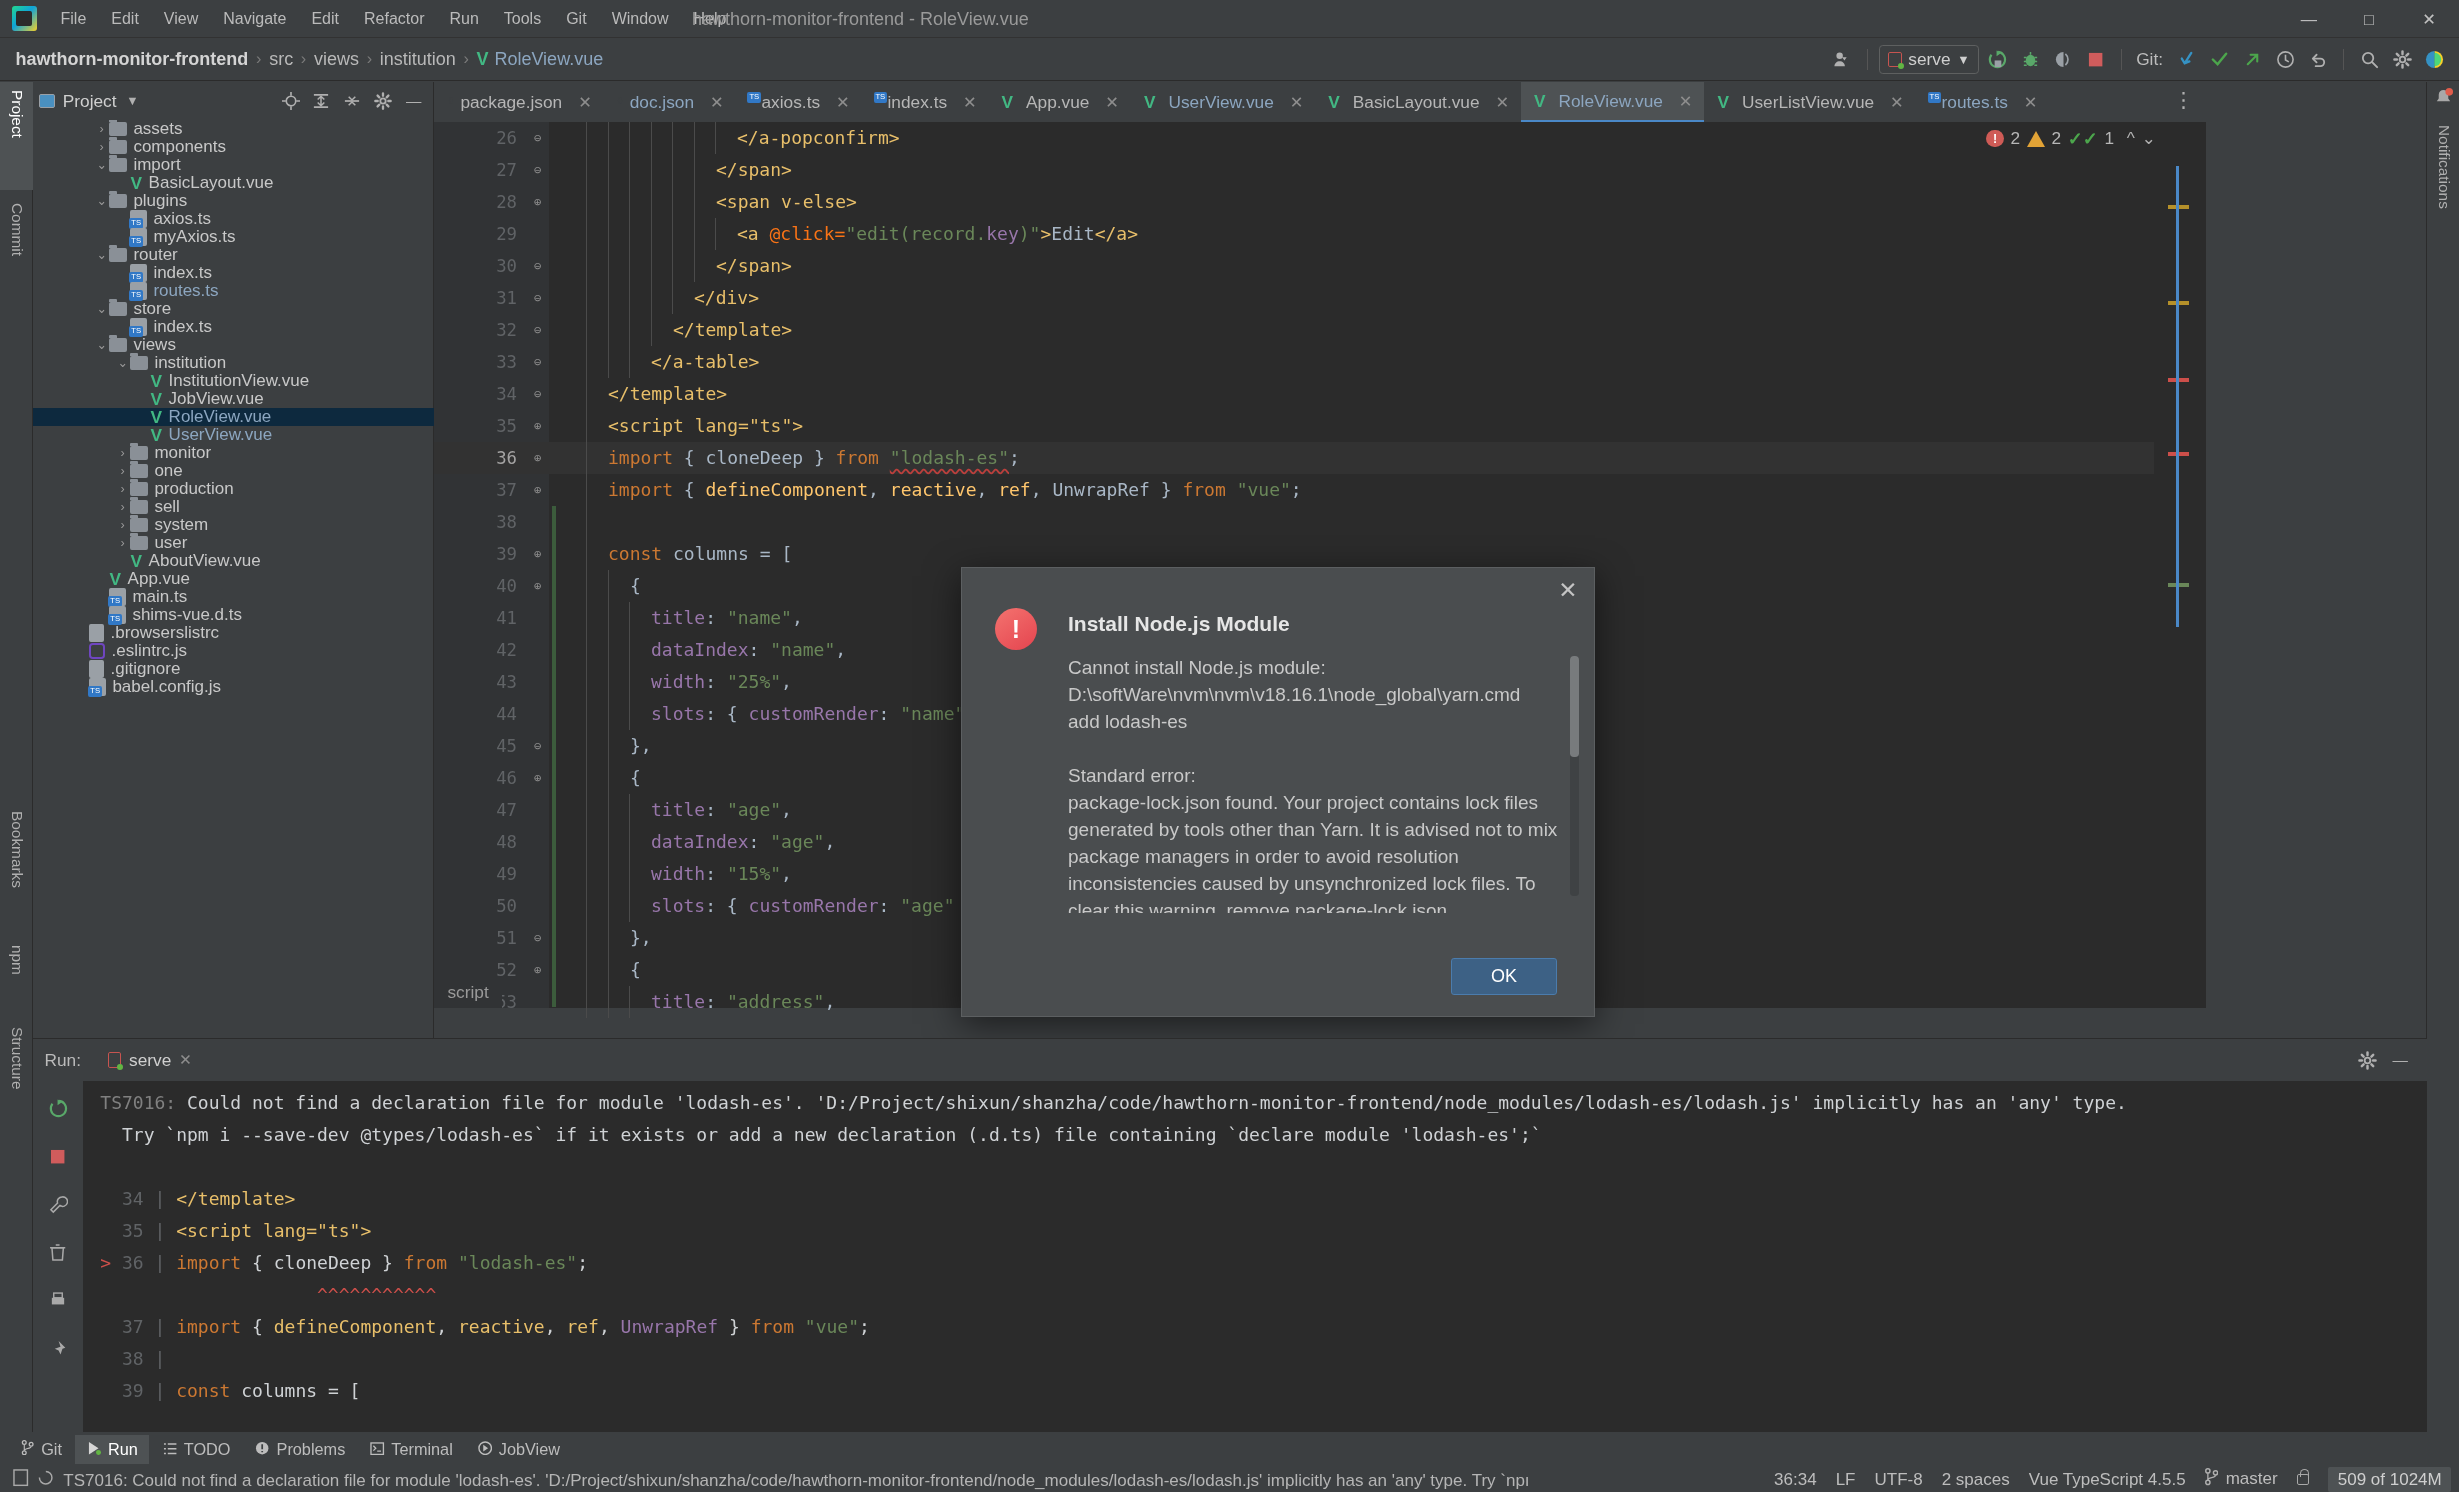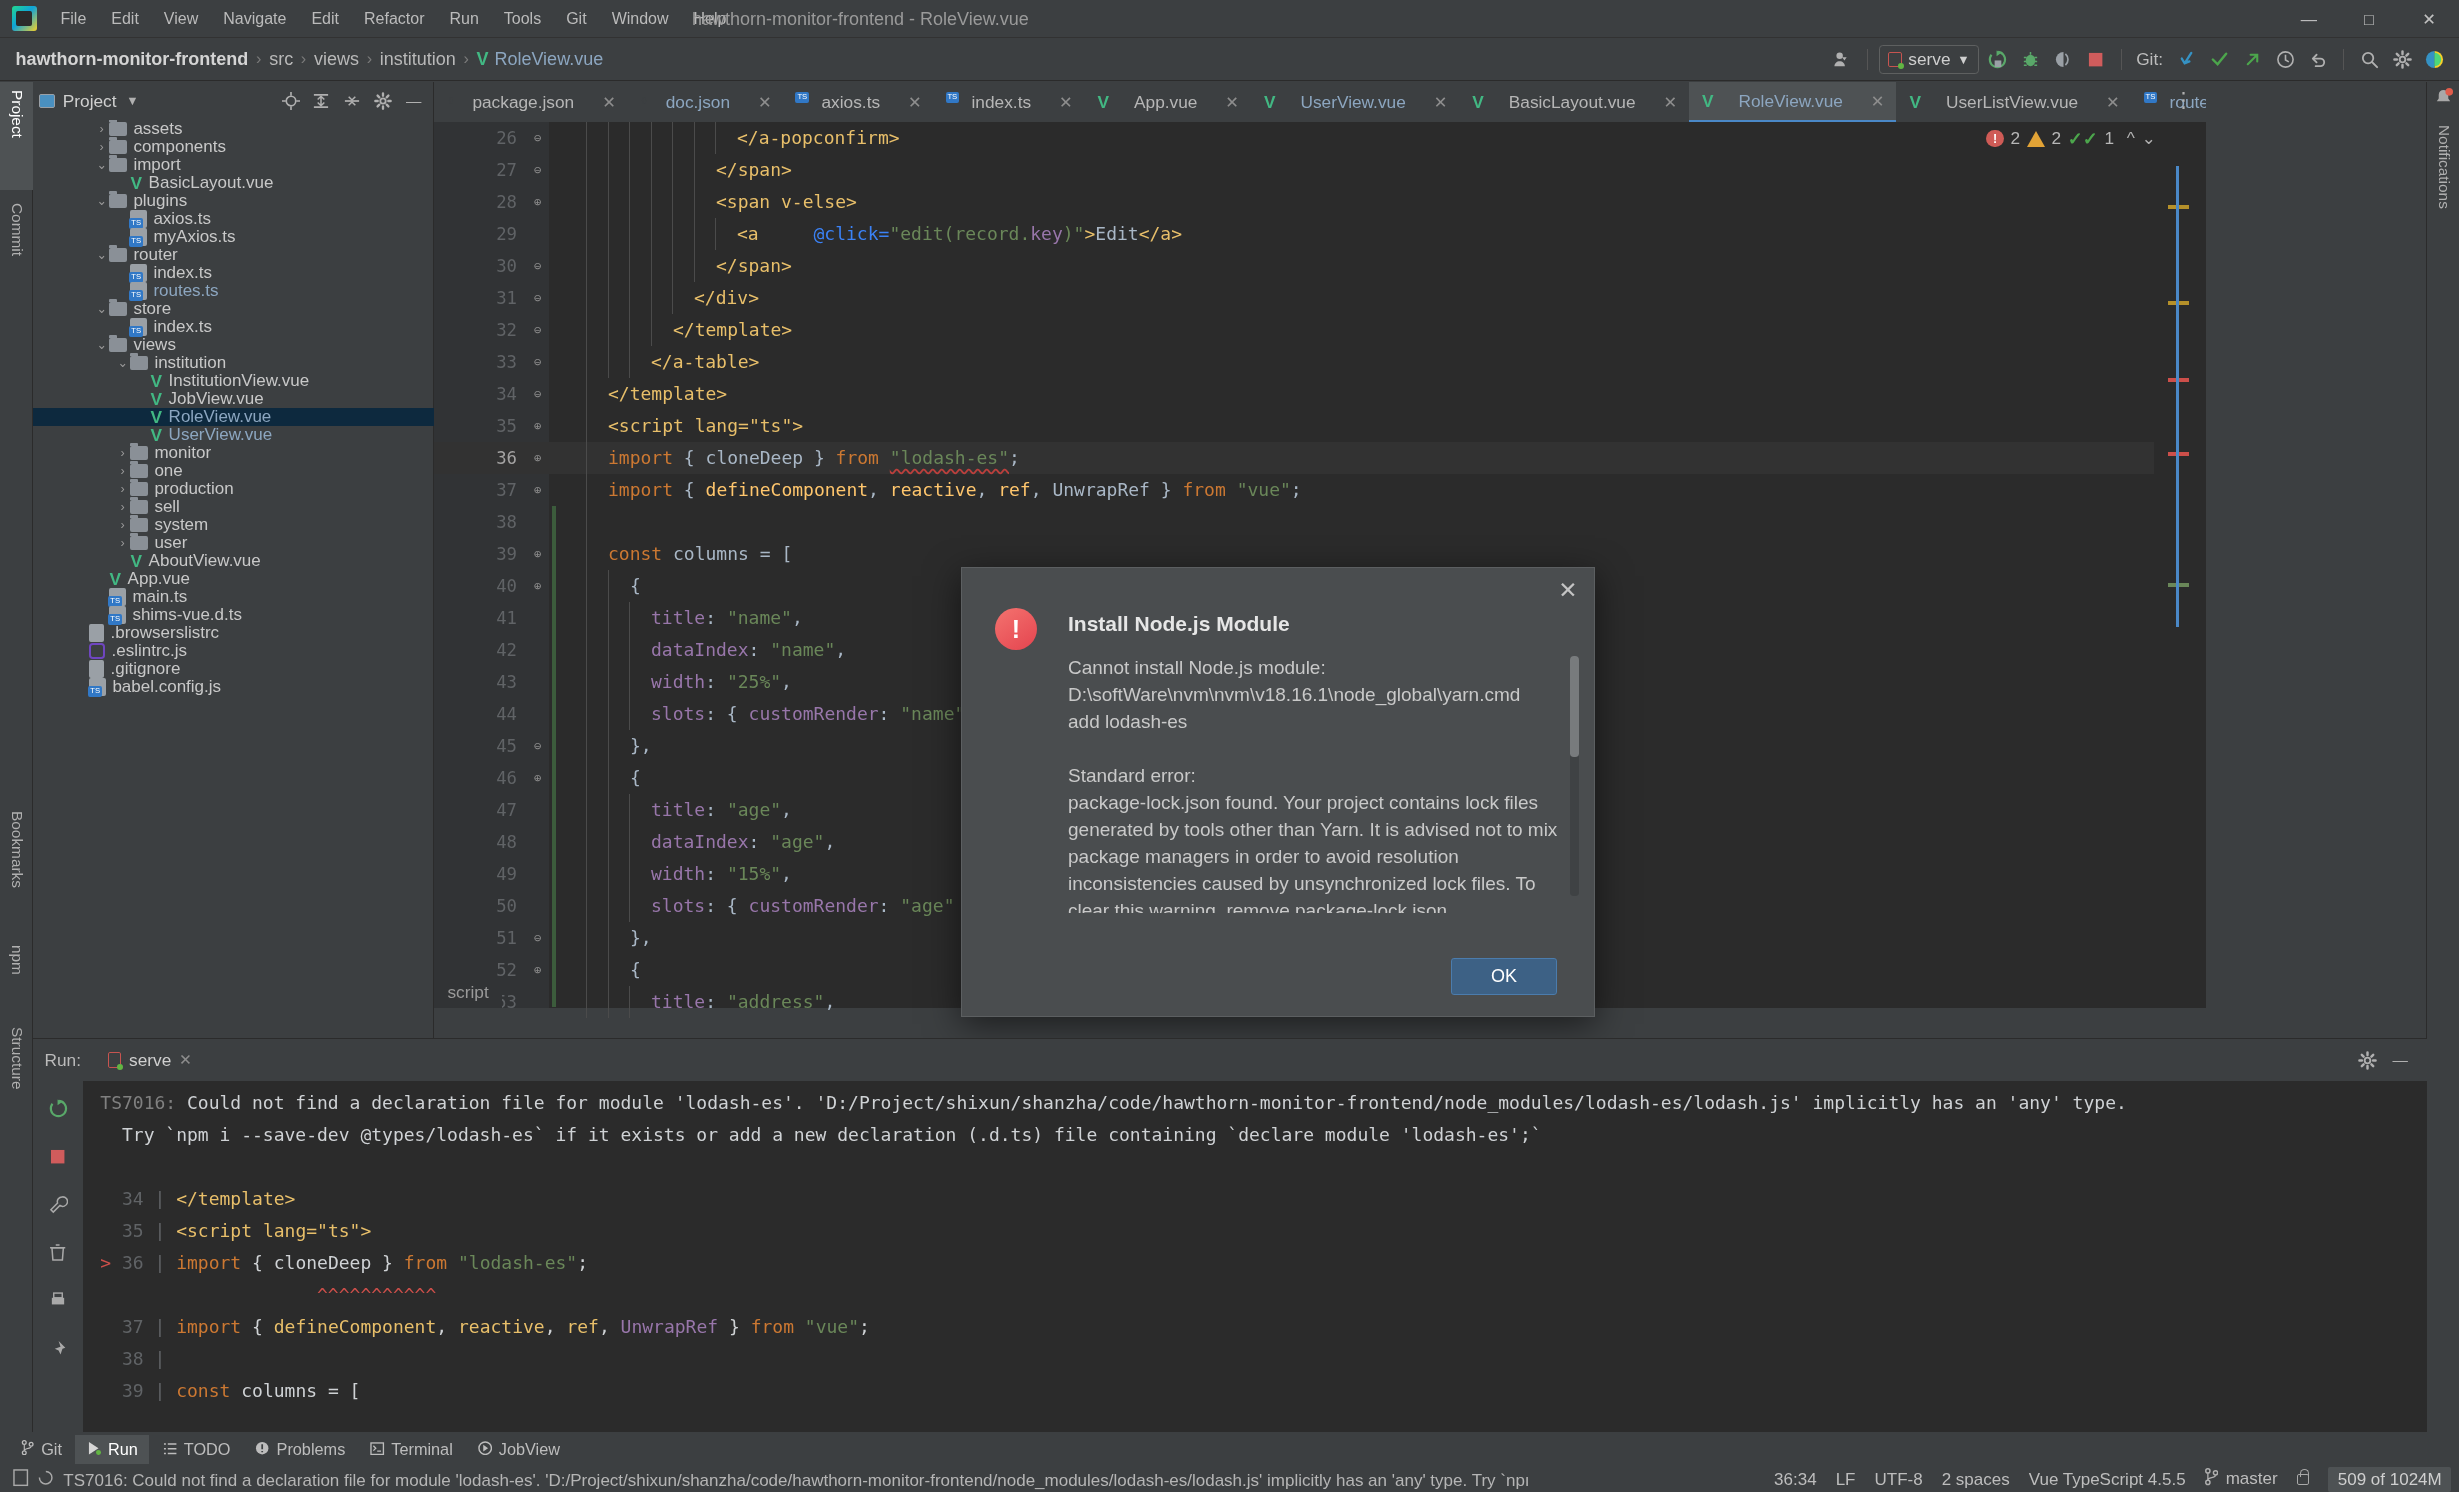--- a/index.html
+++ b/index.html
@@ -112,21 +112,21 @@
   .es-ico { width:15.4px;height:15.4px;border:2.9px solid #6f46c0;border-radius:3.8px;}
   .git-ico { width:14.4px;height:17.3px;background:#9aa0a6;border-radius:1.9px;}
   .label-blue { color:#8ca6c0; }
 
   
   .tabbar {
     position:absolute; left:434px; top:82px; width:1772px; height:40px;
     background:#3c3f41; display:flex; align-items:flex-end; overflow:hidden;
   }
   .etab {
-    height:40px; display:flex; align-items:center; gap:25px; padding:0 11.5px 0 13.4px;
+    height:40px; display:flex; align-items:center; gap:13px; padding:0 11.5px 0 13.4px;
     font-size:17.3px; color:#b6b6b6; white-space:nowrap;justify-content:center;
   }
   .etab.active { background:#4e5254; color:#d9d9d9; border-bottom:2.9px solid #4a88c7; }
   .etab .x { color:#8d8d8d; font-size:16.3px; margin-left:2.9px; }
   .etab .fn.blue { color:#8ca6c0; }
   .json-ico { width:14.4px;height:17.3px;background:#9aa0a6;border-radius:1.9px;position:relative;}
   .json-ico:after{content:"{}";position:absolute;left:1px;bottom:-2px;font-size:8px;color:#3c3f41;}
 
   
   .editor {
@@ -154,21 +154,21 @@
     position:absolute; left:0; width:83px; text-align:right; color:#606366; font-size:17.3px;
   }
   .lnum.active { color:#a4a3a3; }
   .fold { position:absolute; left:96px; width:15.4px; text-align:center; color:#8a8a8a; font-size:12.5px;}
   .ctext { position:absolute; left:131px; }
   .indent-guide { position:absolute; top:0; width:1px; height:32px; background:#4b4b4b;}
   .strip-green { position:absolute; left:118px; top:0; width:3.8px; background:#3c5c3c; }
 
   
   .t-tag    { color:#e8bf6a; }
-  .t-attr   { color:#3b82f6;margin-left:44px; }
+  .t-attr   { color:#f97316; }
   .t-str    { color:#6a8759; }
   .t-kw     { color:#cc7832; }
   .t-prop   { color:#9876aa; }
   .t-fn     { color:#ffc66d; }
   .t-plain  { color:#a9b7c6; }
   .t-strred { color:#6a8759; text-decoration: underline wavy #bc3f3c; text-underline-offset:3.8px;}
   .marker-bar { position:absolute; right:15.4px; top:0; width:25px; height:886px;}
   .mk { position:absolute; right:1.9px; width:21px; height:3.8px; }
   .caret-strip { position:absolute; right:27px; top:163px; width:2.9px; height:192px; background:#4a88c7;}
 

